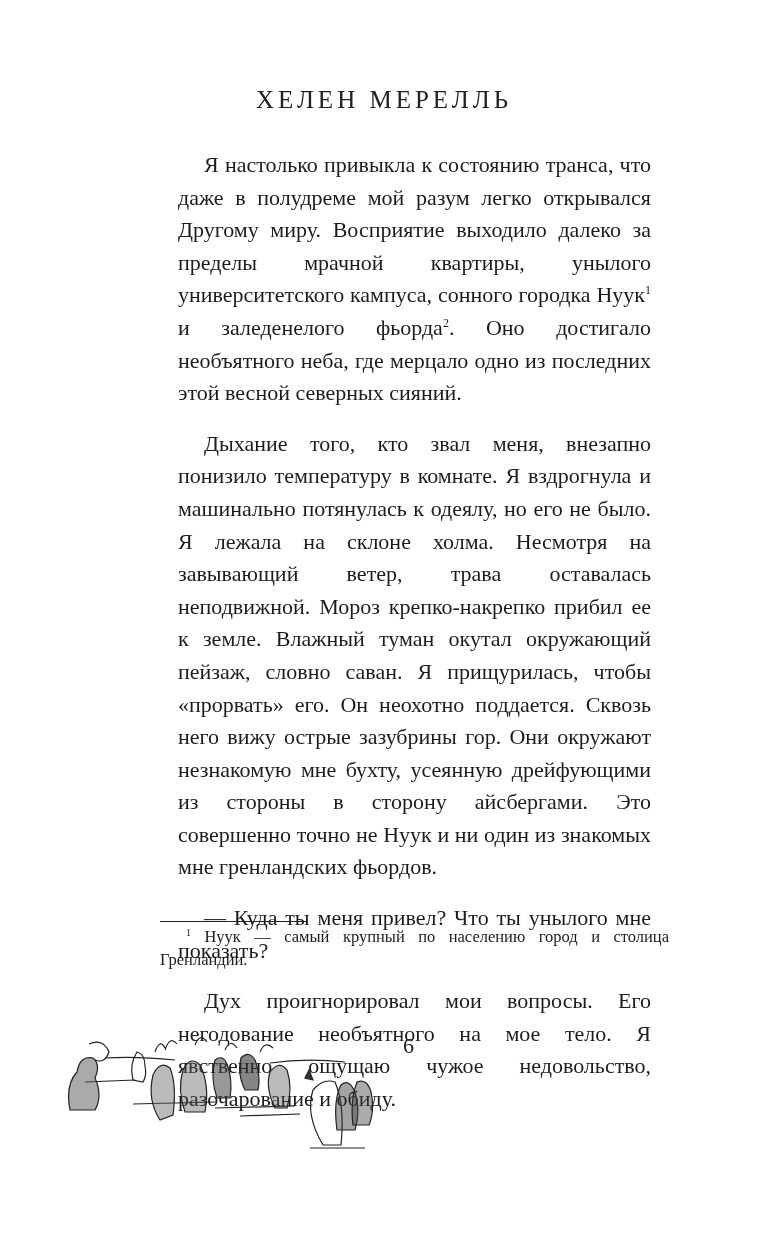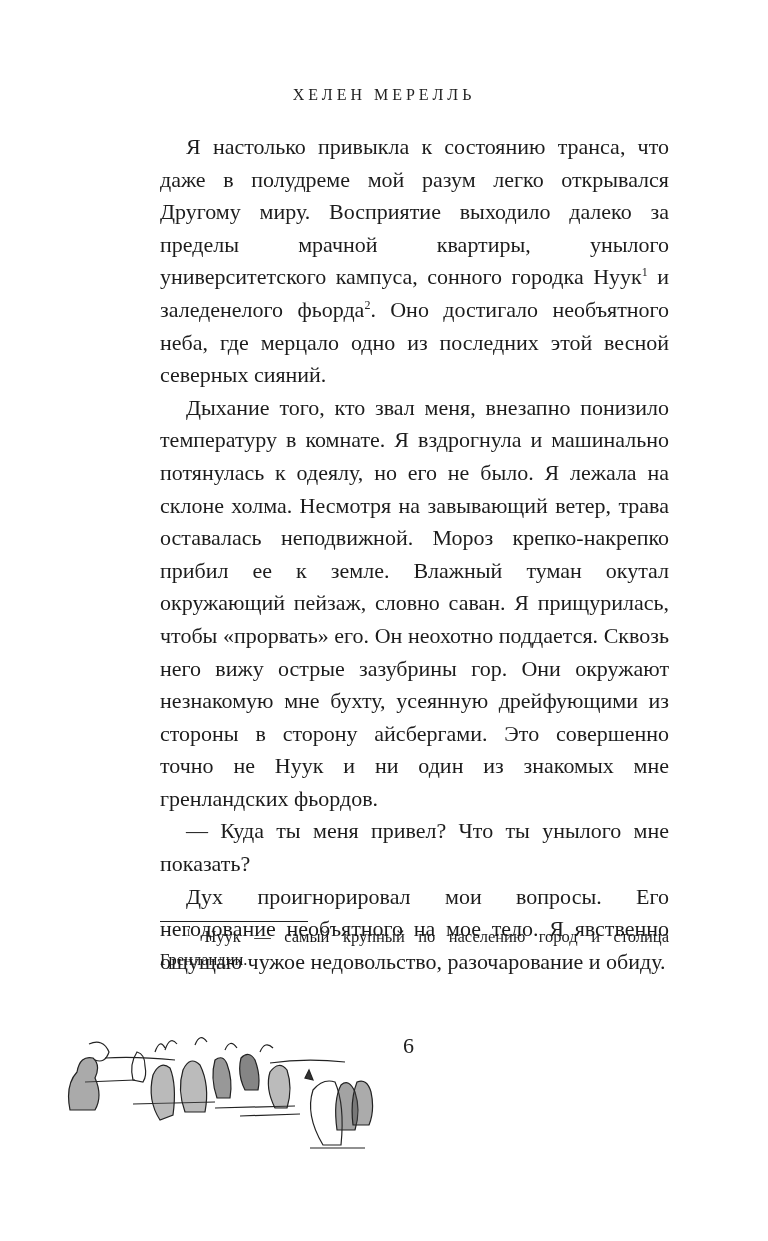--- a/index.html
+++ b/index.html
@@ -1,23 +1,23 @@
 <!DOCTYPE html>
 <html><head>
 <meta charset="utf-8">
 <style>
   html, body { margin: 0; padding: 0; background: #ffffff; }
   body { width: 768px; height: 1241px; position: relative; overflow: hidden;
          font-family: "DejaVu Serif", "Liberation Serif", serif; color: #1c1c1c; }
   .running-head { position: absolute; top: 86px; left: 0; width: 768px; text-align: center;
-         font-family: "Liberation Serif", serif; font-size: 16px; letter-spacing: 4px; color: #222; }
+         font-family: "Liberation Serif", serif; font-size: 25px; letter-spacing: 4px; color: #222; }
   .body-text { position: absolute; top: 131px; left: 160px; width: 509px;
          font-family: "Liberation Serif", serif; font-size: 22px; line-height: 32.6px;
          text-align: justify; hyphens: manual; }
-  .body-text p { margin: 0; text-indent: 26px; }
+  .body-text p { margin: 18px; text-indent: 26px; }
   .body-text p.dialog { text-indent: 26px; }
   sup { font-size: 12px; line-height: 0; vertical-align: super; }
   .fn-rule { position: absolute; top: 921px; left: 160px; width: 148px; height: 0;
          border-top: 1px solid #222; }
   .footnotes { position: absolute; top: 926px; left: 160px; width: 509px;
          font-family: "Liberation Serif", serif; font-size: 16.5px; line-height: 22.5px;
          text-align: justify; }
   .footnotes p { margin: 0; text-indent: 26px; }
   .footnotes sup { font-size: 10px; }
   .page-number { position: absolute; top: 1033px; left: 403px; font-family: "Liberation Serif", serif;

